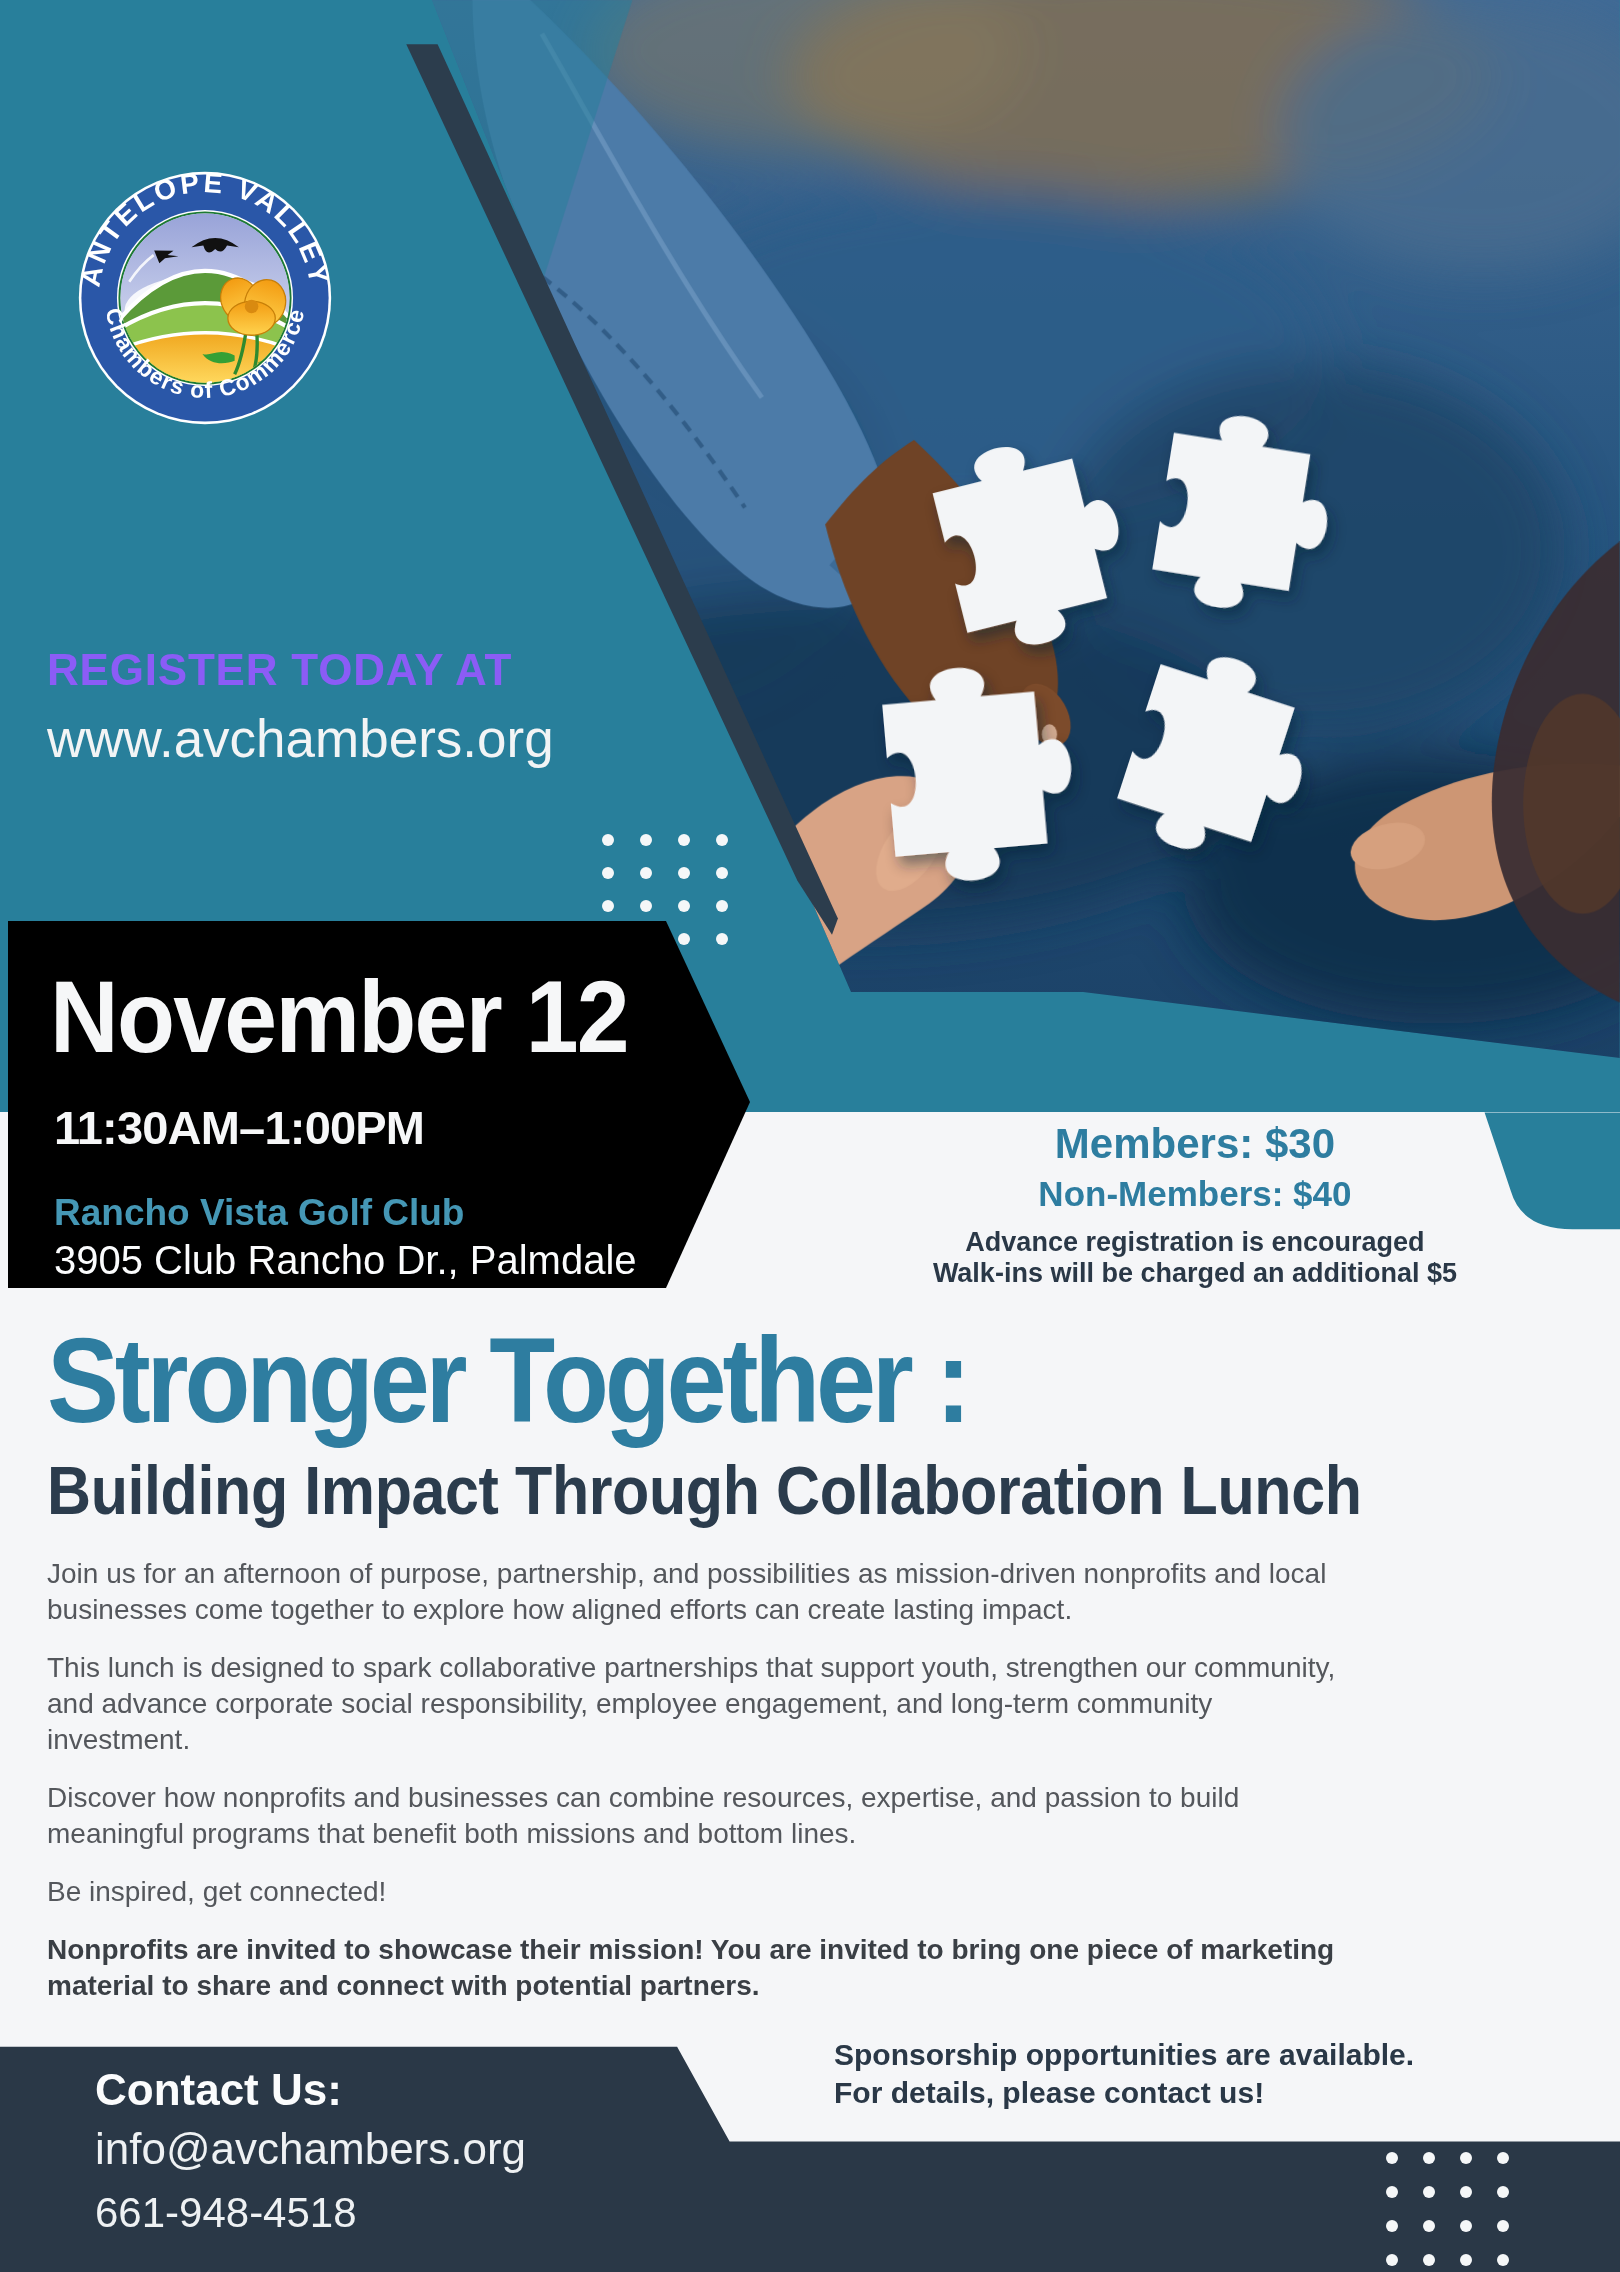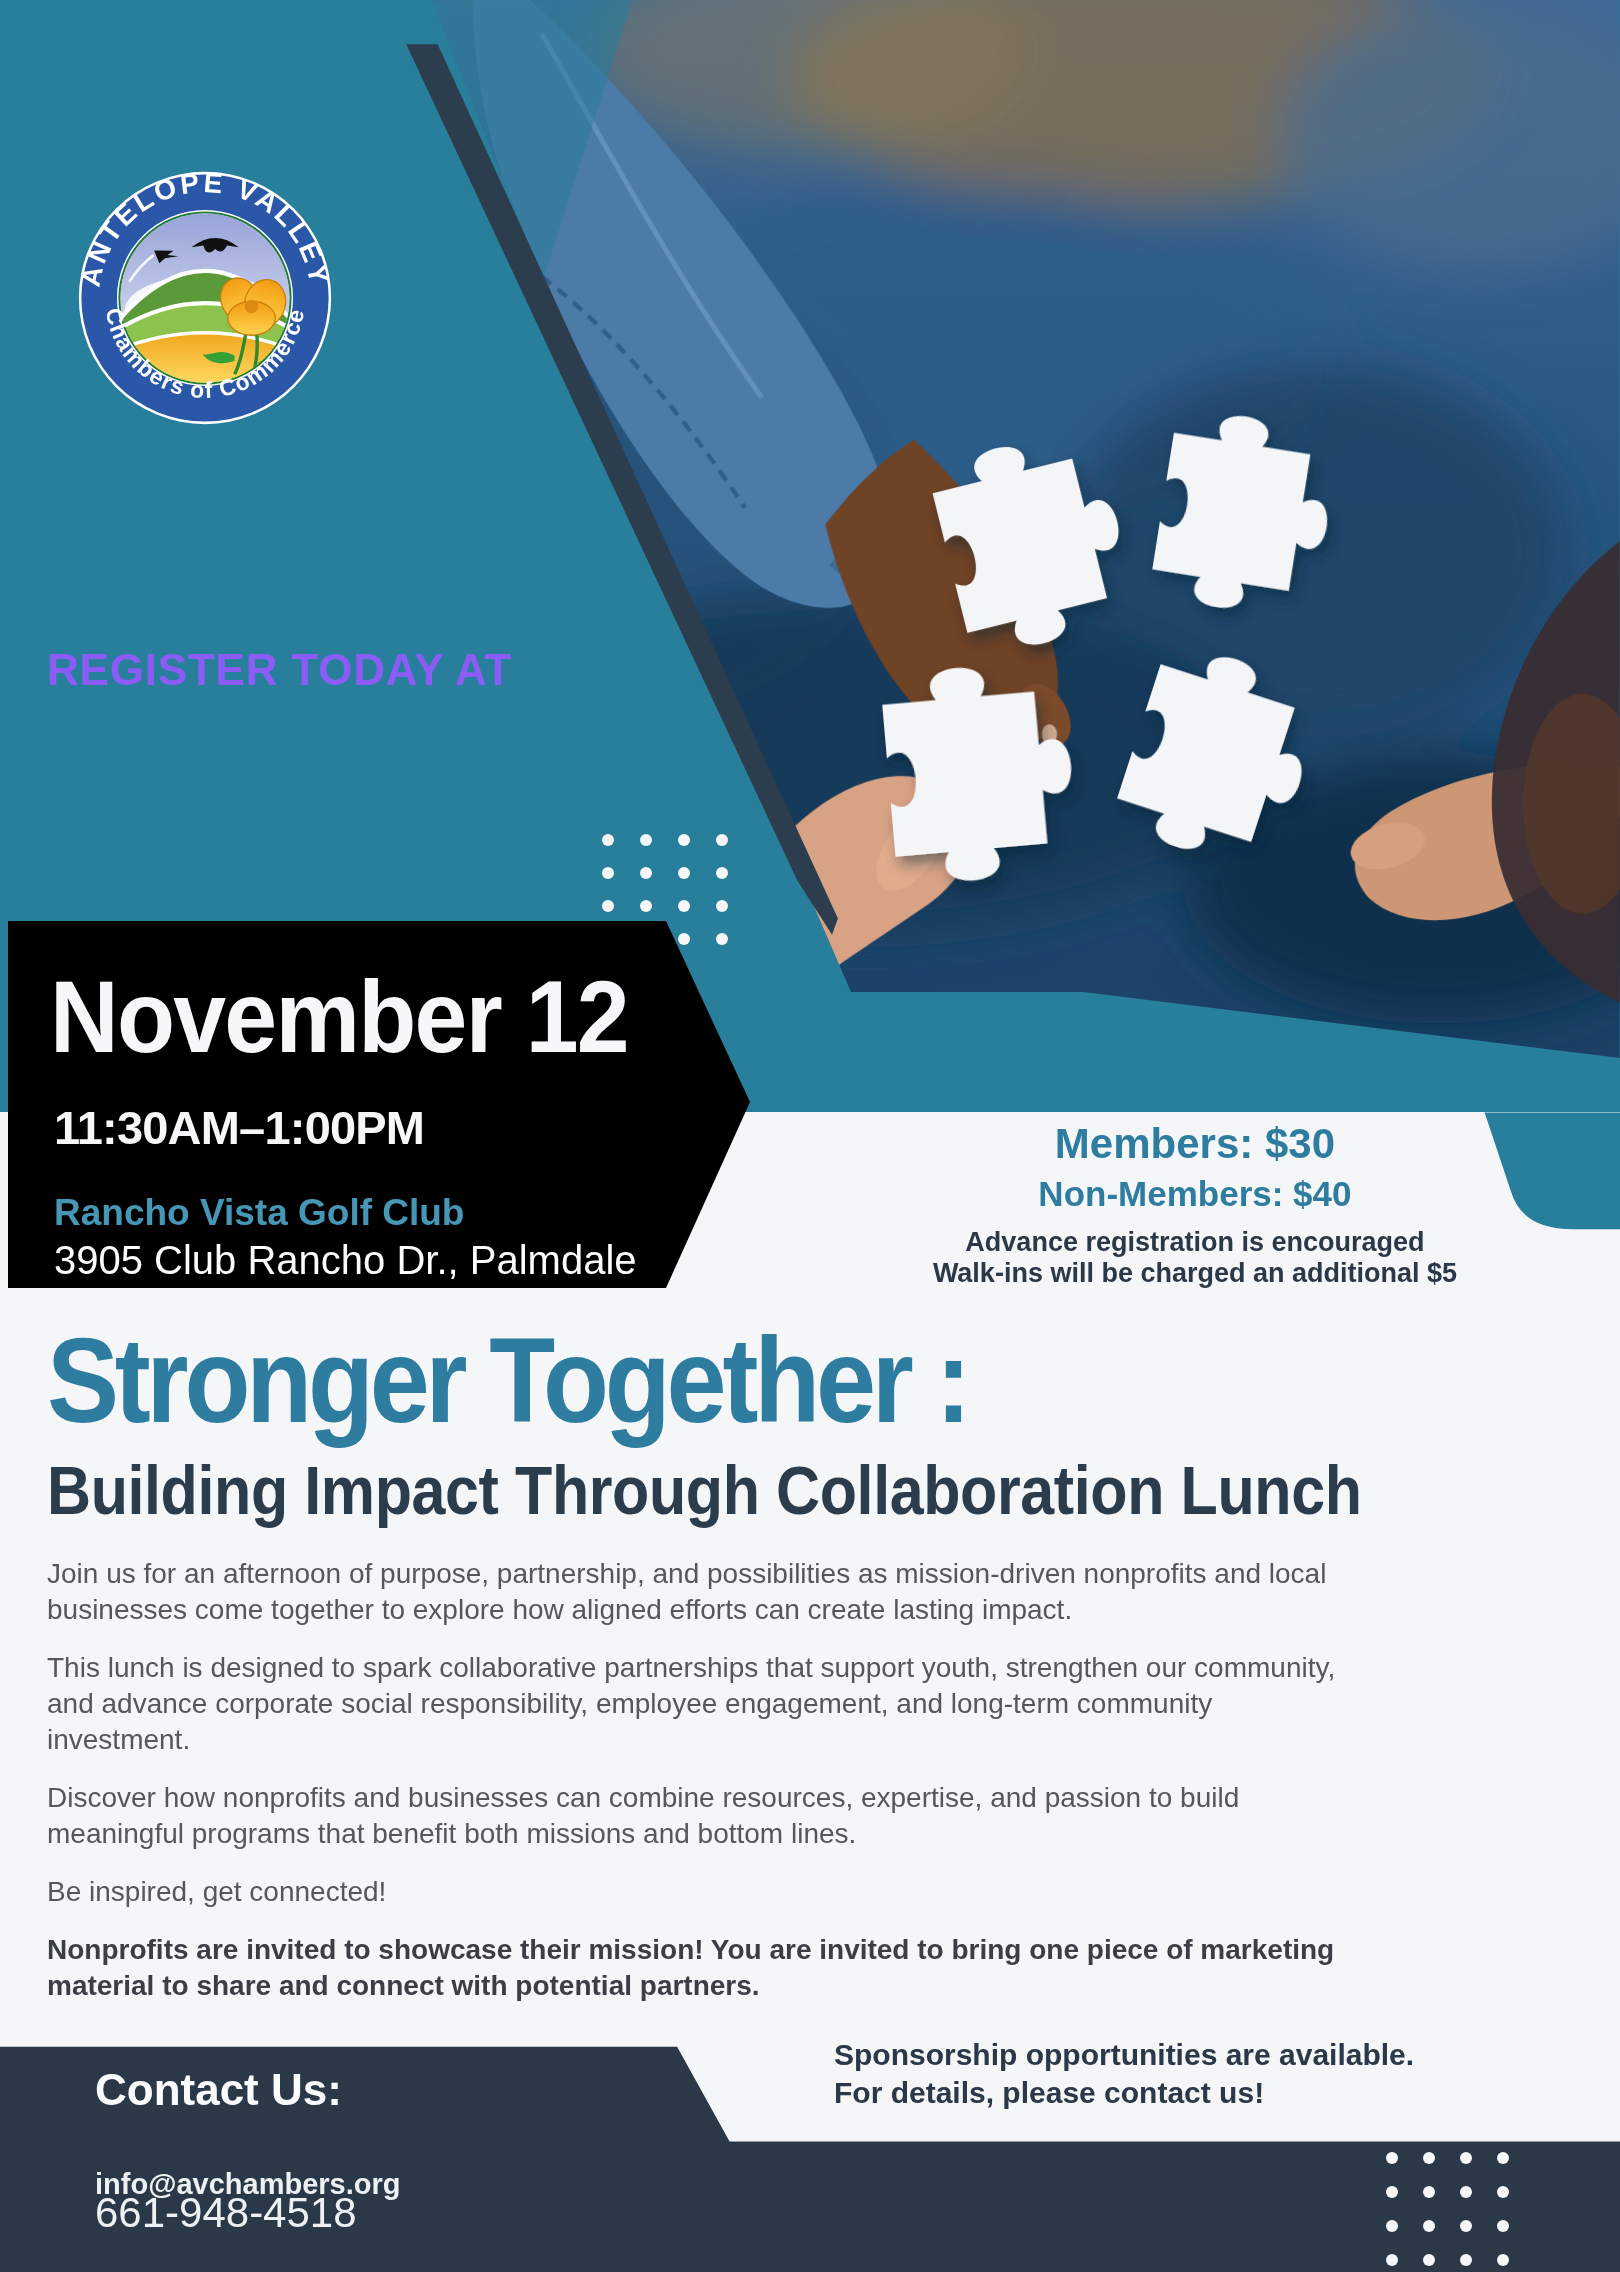--- a/index.html
+++ b/index.html
@@ -36,21 +36,21 @@
       white-space:nowrap;transform:scaleY(1.12);transform-origin:left top;}
   .title-sub{left:47px;top:1451px;font-size:61px;font-weight:800;color:#2b3c4d;letter-spacing:-0.4px;
       white-space:nowrap;transform:scaleY(1.12);transform-origin:left top;}
   
   .body-copy{left:47px;top:1556px;width:1295px;color:#54575c;font-size:28px;line-height:36px;}
   .body-copy p{margin:0 0 22px 0;}
   .body-copy p.strong{font-weight:700;color:#3a3f45;}
   
   .sponsor{left:834px;top:2036px;font-size:30px;font-weight:800;color:#2a3847;line-height:38px;white-space:nowrap;}
   .contact-head{left:95px;top:2065px;font-size:44px;font-weight:800;color:#fbfcfd;white-space:nowrap;}
-  .contact-email{left:95px;top:2124px;font-size:29px;font-weight:700;color:#eef1f3;white-space:nowrap;margin-top:44px;}
+  .contact-email{left:95px;top:2124px;font-size:44px;font-weight:400;color:#eef1f3;white-space:nowrap;}
   .contact-phone{left:95px;top:2189px;font-size:42px;font-weight:400;color:#eef1f3;white-space:nowrap;}
   
   .dotgrid{display:grid;grid-template-columns:repeat(4,38px);grid-auto-rows:33px;}
   .dotgrid i{width:12px;height:12px;border-radius:50%;background:#f5f7f8;display:block;}
   .dots-top{left:602px;top:834px;}
   .dots-bottom{left:1386px;top:2152px;grid-template-columns:repeat(4,37px);grid-auto-rows:34px;}
   
   .logo{left:78px;top:171px;width:254px;height:254px;}
 </style>
 </head>
@@ -133,20 +133,21 @@
     </svg>
   </div>
 
   <svg class="abs shapes-overlay" viewBox="0 0 1914 2685">
     <path d="M480,52 L517,52 L990,1085 L983,1104 L942,1040 Z" fill="#2c3d4d"></path>
     <path d="M1754,1314 L1914,1314 L1914,1452 L1858,1452 Q1798,1452 1785,1407 Z" fill="#287f9b"></path>
     <path d="M0,2418 L800,2418 L862,2530 L1914,2530 L1914,2685 L0,2685 Z" fill="#2a3847"></path>
   </svg>
 
   <div class="abs reg-head">REGISTER TODAY AT</div>
+  <div class="abs reg-url">www.avchambers.org</div>
 
   <div class="abs dotgrid dots-top">
     <i></i>
       <i></i>
       <i></i>
       <i></i>
       <i></i>
       <i></i>
       <i></i>
       <i></i>

